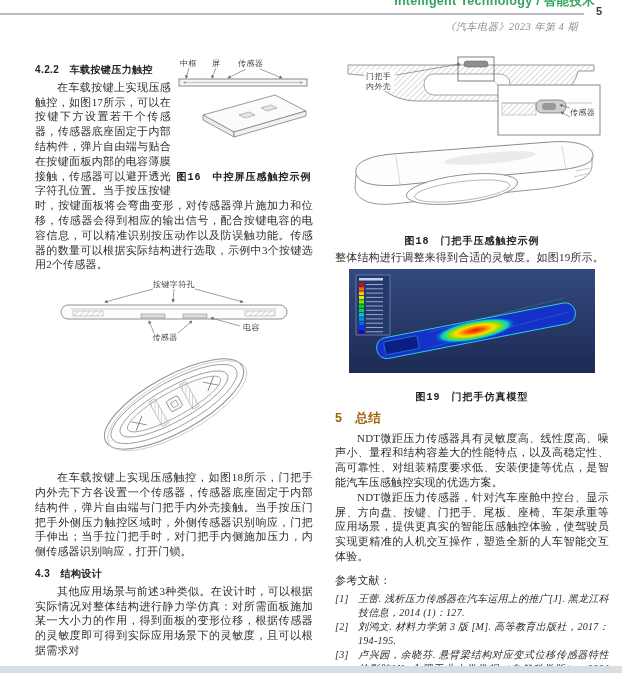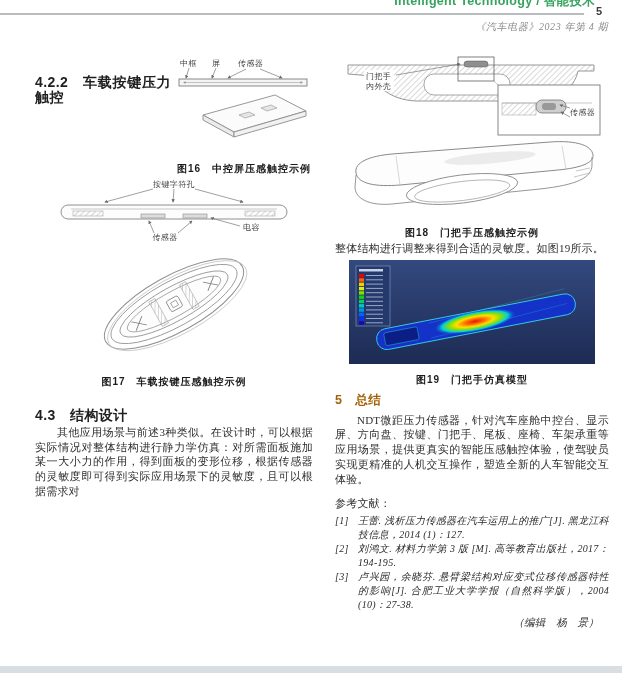--- a/index.html
+++ b/index.html
@@ -5,40 +5,40 @@
   html,body { margin:0; padding:0; background:#fff; }
   .page { position:relative; width:622px; height:673px; background:#ffffff; overflow:hidden;
           font-family:"Liberation Serif","DejaVu Serif",serif; color:#2e2e2e; }
 
   
   .hdr-green { position:absolute; top:-7px; right:27px; font-family:"Liberation Sans",sans-serif;
                font-weight:bold; font-size:12.5px; color:#36a35d; letter-spacing:.3px; white-space:nowrap; }
   .hdr-rule  { position:absolute; top:13px; left:0; width:584px; height:2px; background:#b9bcbe; }
   .hdr-pagenum { position:absolute; top:5px; right:20px; font-family:"Liberation Sans",sans-serif;
                  font-weight:bold; font-size:11px; color:#3c3c3c; }
-  .hdr-journal { position:absolute; top:20px; right:14px; font-style:italic; font-size:10px;
+  .hdr-journal { position:absolute; top:20px; right:44px; font-style:italic; font-size:10px;
                  color:#8a8a8a; letter-spacing:.6px; }
 
   
   .col { position:absolute; top:55px; height:611px; overflow:hidden; font-size:11px; line-height:14.8px;
          text-align:justify; letter-spacing:.2px; }
   .col-left  { left:35px;  width:278px; }
   .col-right { left:335px; width:274px; }
   p { margin:0; }
   .indent { text-indent:2em; }
 
-  .h-sub { font-family:"Liberation Sans",sans-serif; font-weight:bold; font-size:14px;
-           color:#1f1f1f; margin:20px 0 2px; letter-spacing:.4px; }
+  .h-sub { font-family:"Liberation Sans",sans-serif; font-weight:bold; font-size:10px;
+           color:#1f1f1f; margin:8px 0 2px; letter-spacing:.4px; }
   .h-sec { font-family:"Liberation Sans",sans-serif; font-weight:bold; font-size:12.5px;
            color:#a16207; margin:7px 0 5px; letter-spacing:.4px; }
 
   .figure { text-align:center; }
   .figure svg { display:block; margin:0 auto; }
-  .fig-caption { font-family:Liberation Sans, sans-serif; font-weight:bold; font-size:10px;
-                 color:#1c1c1c; text-align:center; letter-spacing:1px; margin-top:9px; line-height:13px;}
+  .fig-caption { font-family:Liberation Mono, monospace; font-weight:bold; font-size:10px;
+                 color:#1c1c1c; text-align:center; letter-spacing:1px; margin-top:18px; line-height:13px;}
   .fig16-float { float:right; width:138px; margin:2px 0 3px 4px; }
   .fig17-block { margin:6px 0 4px; }
   .fig18-block { margin:0 0 2px; }
   .fig19-block { margin:4px 0 2px; }
 
   svg text { font-family:"Liberation Sans",sans-serif; font-size:8px; fill:#3f3f3f; letter-spacing:.4px; }
 
   .refs-title { font-family:"Liberation Sans",sans-serif; font-weight:normal; font-size:11px; margin:9px 0 4px; }
   .ref-item { display:flex; font-style:italic; font-size:10px; line-height:14px; letter-spacing:.3px; color:#2a2a2a; }
   .ref-num  { width:23px; flex:none; }
@@ -84,20 +84,21 @@
           <polygon points="27,58 58,75 58,80 27,63" fill="#ececec" stroke="#8c8c8c" stroke-width="0.9"></polygon>
           <polygon points="58,75 130,54 130,59 58,80" fill="#f1f1f1" stroke="#8c8c8c" stroke-width="0.9"></polygon>
           <polygon points="63,58 73,55 79,58 69,61" fill="#e6e6e6" stroke="#9e9e9e" stroke-width="0.7"></polygon>
           <polygon points="85,51 95,48 101,51 91,54" fill="#e6e6e6" stroke="#9e9e9e" stroke-width="0.7"></polygon>
         </g>
       </svg>
       <div class="fig-caption">图16　中控屏压感触控示例</div>
     </div>
 
     <div class="h-sub">4.2.2　车载按键压力触控</div>
+    <p class="indent">在车载按键上实现压感触控，如图17所示，可以在按键下方设置若干个传感器，传感器底座固定于内部结构件，弹片自由端与贴合在按键面板内部的电容薄膜接触，传感器可以避开透光字符孔位置。当手按压按键时，按键面板将会弯曲变形，对传感器弹片施加力和位移，传感器会得到相应的输出信号，配合按键电容的电容信息，可以精准识别按压动作以及防误触功能。传感器的数量可以根据实际结构进行选取，示例中3个按键选用2个传感器。</p>
 
     <div class="fig17-block figure">
       <svg width="250" height="64" viewBox="0 0 250 64">
         <defs>
           <marker id="m17" markerWidth="5" markerHeight="5" refX="4" refY="2.5" orient="auto">
             <path d="M0,0 L5,2.5 L0,5 Z" fill="#6c6c6c"></path>
           </marker>
           <pattern id="hc17" width="4" height="4" patternUnits="userSpaceOnUse" patternTransform="rotate(45)">
             <line x1="0" y1="0" x2="0" y2="4" stroke="#b0b0b0" stroke-width="1"></line>
           </pattern>
@@ -135,23 +136,23 @@
           <ellipse cx="120" cy="62" rx="61" ry="17" stroke-width="0.8" fill="#fdfdfd"></ellipse>
           <ellipse cx="120" cy="62" rx="53" ry="12.5" stroke-width="0.7"></ellipse>
           <rect x="99" y="48" width="7" height="28" fill="url(#hf17)" stroke="#9a9a9a" stroke-width="0.5"></rect>
           <rect x="134" y="48" width="7" height="28" fill="url(#hf17)" stroke="#9a9a9a" stroke-width="0.5"></rect>
           <rect x="114" y="56" width="13" height="12" rx="2" stroke="#858585" stroke-width="0.8"></rect>
           <rect x="117.5" y="59.5" width="6" height="5.5" stroke="#8c8c8c" stroke-width="0.7"></rect>
           <path d="M74,57 L86,67 M74,67 L86,57" stroke="#7d7d7d" stroke-width="0.9"></path>
           <path d="M156,57 L168,67 M156,67 L168,57" stroke="#7d7d7d" stroke-width="0.9"></path>
         </g>
       </svg>
-      <div class="fig-caption">图17　车载按键压感触控示例</div>
-    </div>
-
+    </div>
+
+    <p class="indent">在车载按键上实现压感触控，如图18所示，门把手内外壳下方各设置一个传感器，传感器底座固定于内部结构件，弹片自由端与门把手内外壳接触。当手按压门把手外侧压力触控区域时，外侧传感器识别响应，门把手伸出；当手拉门把手时，对门把手内侧施加压力，内侧传感器识别响应，打开门锁。</p>
 
     <div class="h-sub">4.3　结构设计</div>
     <p class="indent">其他应用场景与前述3种类似。在设计时，可以根据实际情况对整体结构进行静力学仿真：对所需面板施加某一大小力的作用，得到面板的变形位移，根据传感器的灵敏度即可得到实际应用场景下的灵敏度，且可以根据需求对</p>
   </div>
 
   <div class="col col-right">
 
     <div class="fig18-block figure">
       <svg width="265" height="82" viewBox="0 0 265 82">
         <defs>
@@ -251,20 +252,21 @@
           <rect x="26" y="52" width="202" height="21" rx="10" fill="#1432c8" stroke="#38e2ec" stroke-width="0.8"></rect>
           <rect x="34" y="56" width="34" height="13" rx="2" fill="#0a1e86" stroke="#2db0e0" stroke-width="0.5"></rect>
           <ellipse cx="126" cy="62" rx="42" ry="10.5" fill="url(#hot)"></ellipse>
           <path d="M80,55 L220,47 M80,70 L220,62" stroke="#49e8f0" stroke-width="0.5" opacity="0.35"></path>
         </g>
       </svg>
       <div class="fig-caption">图19　门把手仿真模型</div>
     </div>
 
     <div class="h-sec">5　总结</div>
+    <p class="indent">NDT微距压力传感器具有灵敏度高、线性度高、噪声小、量程和结构容差大的性能特点，以及高稳定性、高可靠性、对组装精度要求低、安装便捷等优点，是智能汽车压感触控实现的优选方案。</p>
     <p class="indent">NDT微距压力传感器，针对汽车座舱中控台、显示屏、方向盘、按键、门把手、尾板、座椅、车架承重等应用场景，提供更真实的智能压感触控体验，使驾驶员实现更精准的人机交互操作，塑造全新的人车智能交互体验。</p>
 
     <div class="refs-title">参考文献：</div>
     <div class="ref-item">
       <span class="ref-num">[1]</span>
       <span class="ref-text">王蕾. 浅析压力传感器在汽车运用上的推广[J]. 黑龙江科技信息，2014 (1)：127.</span>
     </div>
     <div class="ref-item">
       <span class="ref-num">[2]</span>
       <span class="ref-text">刘鸿文. 材料力学第 3 版 [M]. 高等教育出版社，2017：194-195.</span>

